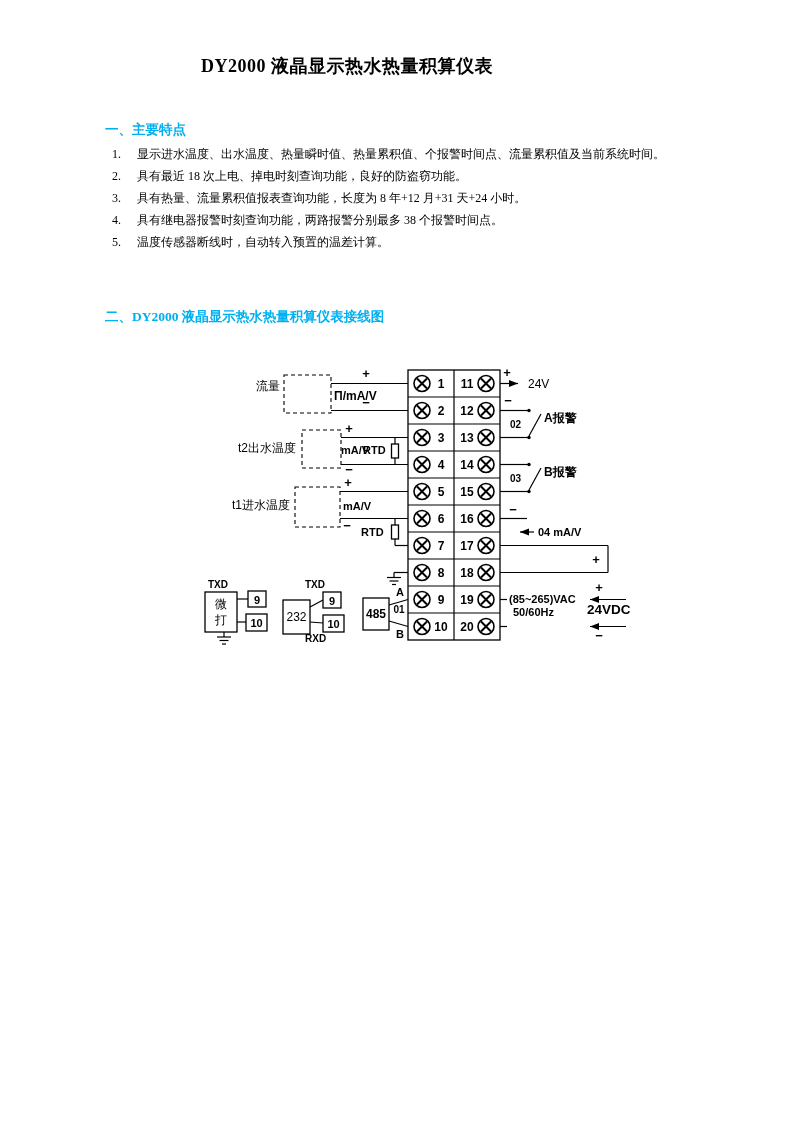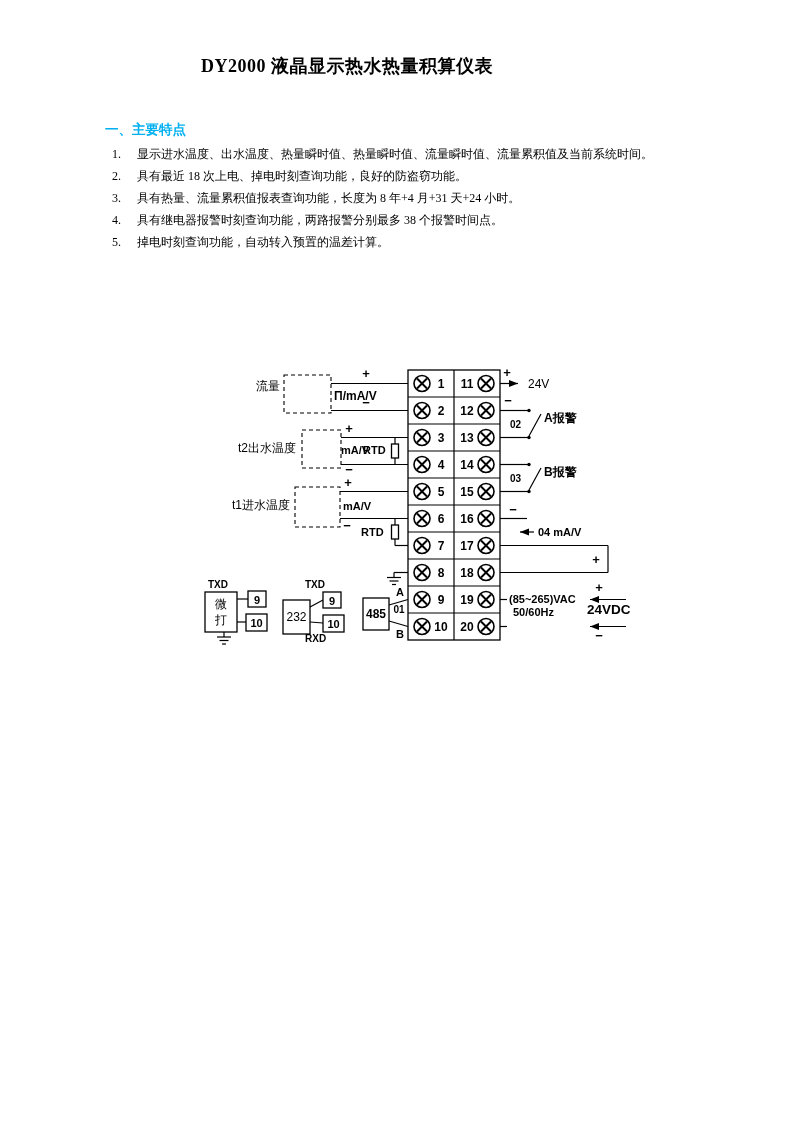--- a/index.html
+++ b/index.html
@@ -42,40 +42,41 @@
 
 <div class="page">
 
   <div class="title">DY2000 液晶显示热水热量积算仪表</div>
 
   <div class="sec-heading" id="sec1">一、主要特点</div>
 
   <div class="features">
     <div class="feat">
       <span class="feat-num">1.</span>
-      <span class="feat-text">显示进水温度、出水温度、热量瞬时值、热量瞬时值、流量瞬时值、流量累积值及当前系统时间。</span>
+      <span class="feat-text">显示进水温度、出水温度、热量瞬时值、热量累积值、个报警时间点、流量累积值及当前系统时间。</span>
     </div>
     <div class="feat">
       <span class="feat-num">2.</span>
       <span class="feat-text">具有最近 18 次上电、掉电时刻查询功能，良好的防盗窃功能。</span>
     </div>
     <div class="feat">
       <span class="feat-num">3.</span>
-      <span class="feat-text">具有热量、流量累积值报表查询功能，长度为 8 年+4 月+31 天+24 小时。</span>
+      <span class="feat-text">具有热量、流量累积值报表查询功能，长度为 8 年+12 月+31 天+24 小时。</span>
     </div>
     <div class="feat">
       <span class="feat-num">4.</span>
       <span class="feat-text">具有继电器报警时刻查询功能，两路报警分别最多 38 个报警时间点。</span>
     </div>
     <div class="feat">
       <span class="feat-num">5.</span>
-      <span class="feat-text">掉电时刻查询功能，自动转入预置的温差计算。</span>
+      <span class="feat-text">温度传感器断线时，自动转入预置的温差计算。</span>
     </div>
   </div>
 
+  <div class="sec-heading" id="sec2">二、DY2000 液晶显示热水热量积算仪表接线图</div>
 
   <svg class="diagram" width="480" height="300" viewBox="0 0 480 300">
     <defs>
       <g id="scr">
         <circle r="8" class="sc"></circle>
         <line x1="-5" y1="-5" x2="5" y2="5" class="sx"></line>
         <line x1="-5" y1="5" x2="5" y2="-5" class="sx"></line>
       </g>
       <g id="gnd">
         <line x1="0" y1="0" x2="0" y2="5" class="w"></line>

